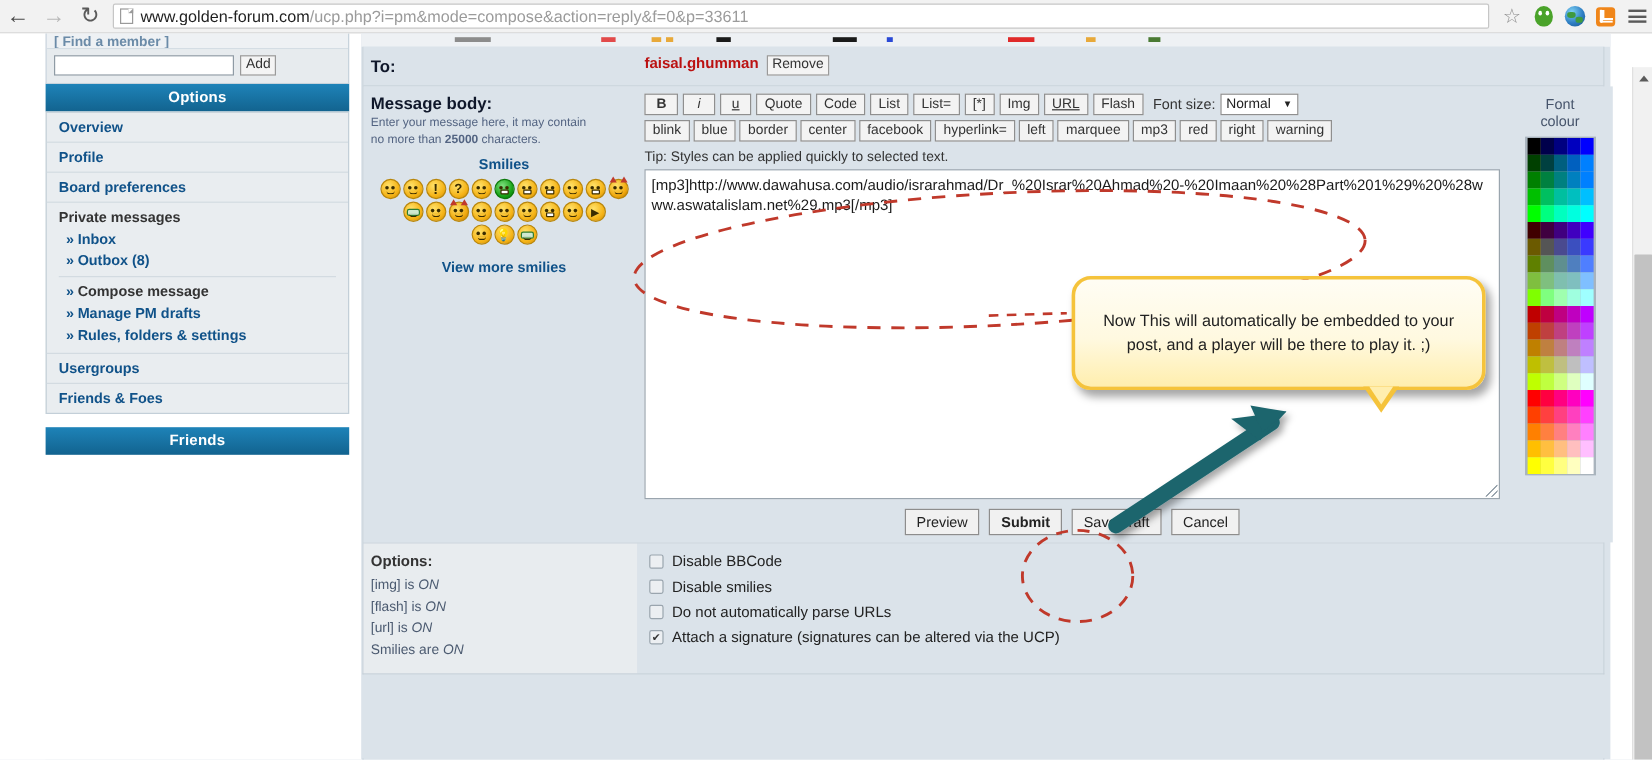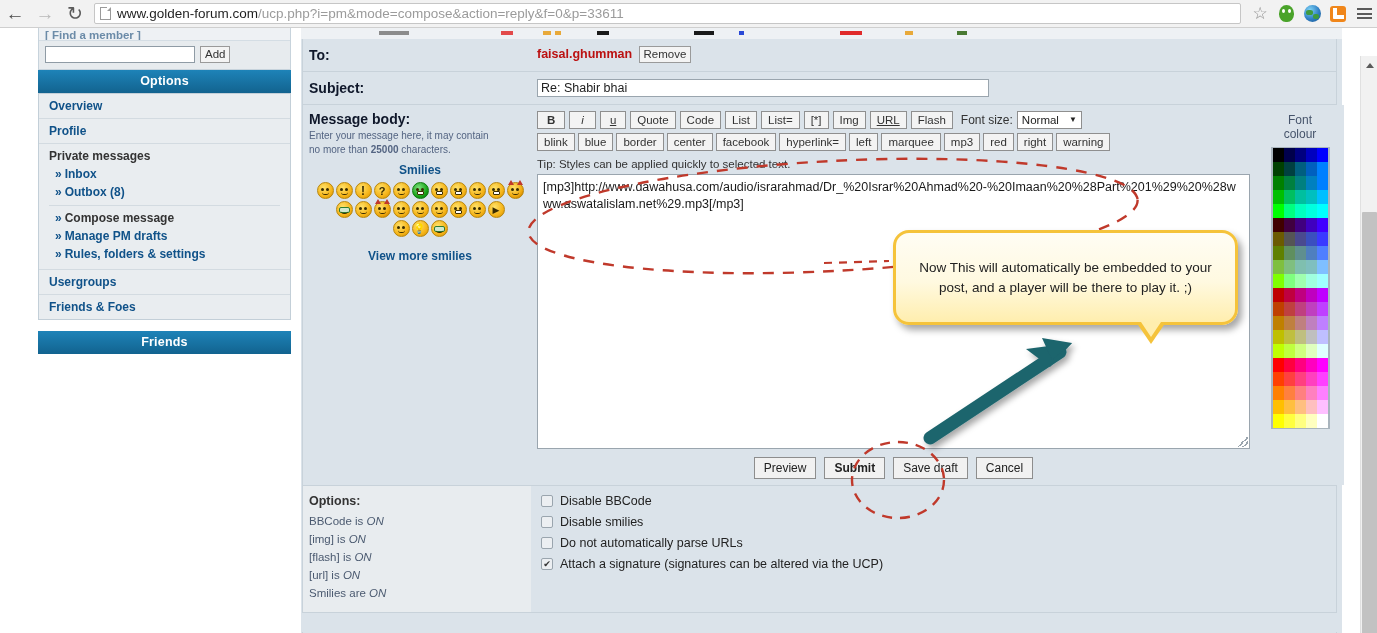--- a/index.html
+++ b/index.html
@@ -285,20 +285,21 @@
       <div class="find-member-row">
         <input class="find-input" value="" style="">
         <button class="btn-sm">Add</button>
       </div>
     </div>
 
     <div class="panel-head">Options</div>
     <div class="panel">
       <div class="panel-row">Overview</div>
       <div class="panel-row">Profile</div>
+      <div class="panel-row">Board preferences</div>
 
       <div class="panel-group">
         <div class="group-title">Private messages</div>
         <div class="sub-item"><span class="caret">»</span><span>Inbox</span></div>
         <div class="sub-item"><span class="caret">»</span><span>Outbox (8)</span></div>
         <div class="sub-sep"></div>
         <div class="sub-item current"><span class="caret">»</span><span>Compose message</span></div>
         <div class="sub-item"><span class="caret">»</span><span>Manage PM drafts</span></div>
         <div class="sub-item"><span class="caret">»</span><span>Rules, folders &amp; settings</span></div>
       </div>
@@ -329,26 +330,20 @@
     <div class="form-table">
 
       <div class="frow">
         <div class="flabel"><span class="lab">To:</span></div>
         <div class="fvalue">
           <span class="to-user">faisal.ghumman</span>
           <button class="btn-sm">Remove</button>
         </div>
       </div>
 
-      <div class="frow">
-        <div class="flabel"><span class="lab">Subject:</span></div>
-        <div class="fvalue">
-          <input class="subject-input" value="Re: Shabir bhai" style="">
-        </div>
-      </div>
 
       <div class="frow" style="align-items:stretch;">
         <div class="flabel" style="padding-top:6px;">
           <div class="lab">Message body:</div>
           <div class="hint">
             <span>Enter your message here, it may contain</span><br>
             <span>no more than </span><b>25000</b><span> characters.</span>
           </div>
           <div class="smilies-wrap">
             <div class="smilies-title">Smilies</div>
@@ -613,21 +608,20 @@
               <i style="background: rgb(255, 255, 128);"></i>
               <i style="background: rgb(255, 255, 191);"></i>
               <i style="background: rgb(255, 255, 255);"></i>
             </div>
         </div>
       </div>
 
       <div class="frow" style="border-bottom:none;">
         <div class="opt-label">
           <div class="lab">Options:</div>
-          <div class="opt-line"><span>BBCode</span><span> is </span><em>ON</em></div>
           <div class="opt-line"><span>[img]</span><span> is </span><em>ON</em></div>
           <div class="opt-line"><span>[flash]</span><span> is </span><em>ON</em></div>
           <div class="opt-line"><span>[url]</span><span> is </span><em>ON</em></div>
           <div class="opt-line"><span>Smilies</span><span> are </span><em>ON</em></div>
         </div>
         <div class="opt-right">
           <div class="cbrow">
             <span class="cbox"></span>
             <span>Disable BBCode</span>
           </div>

